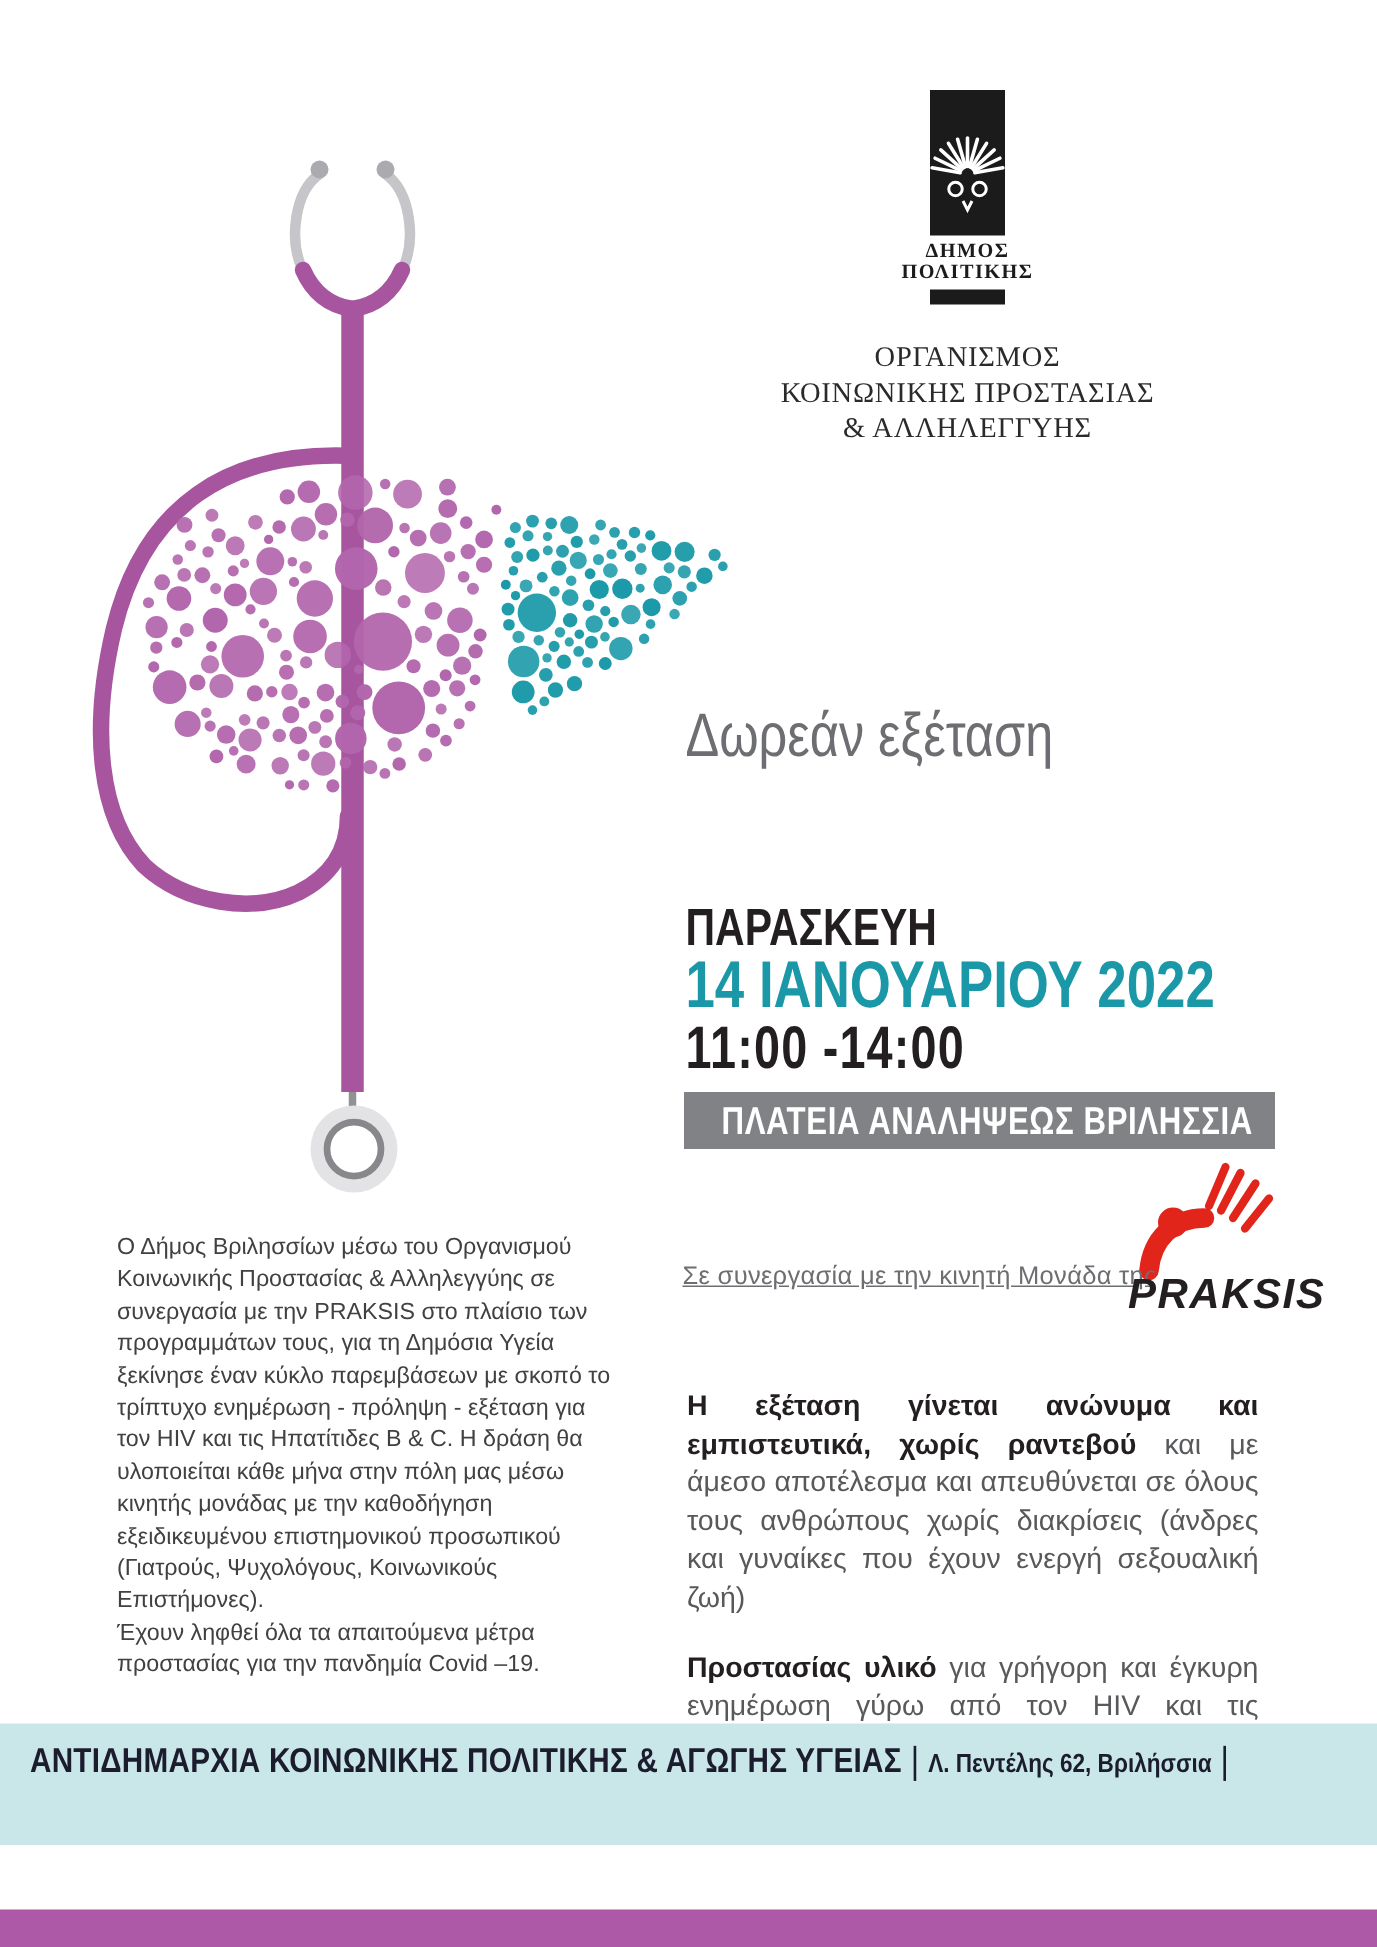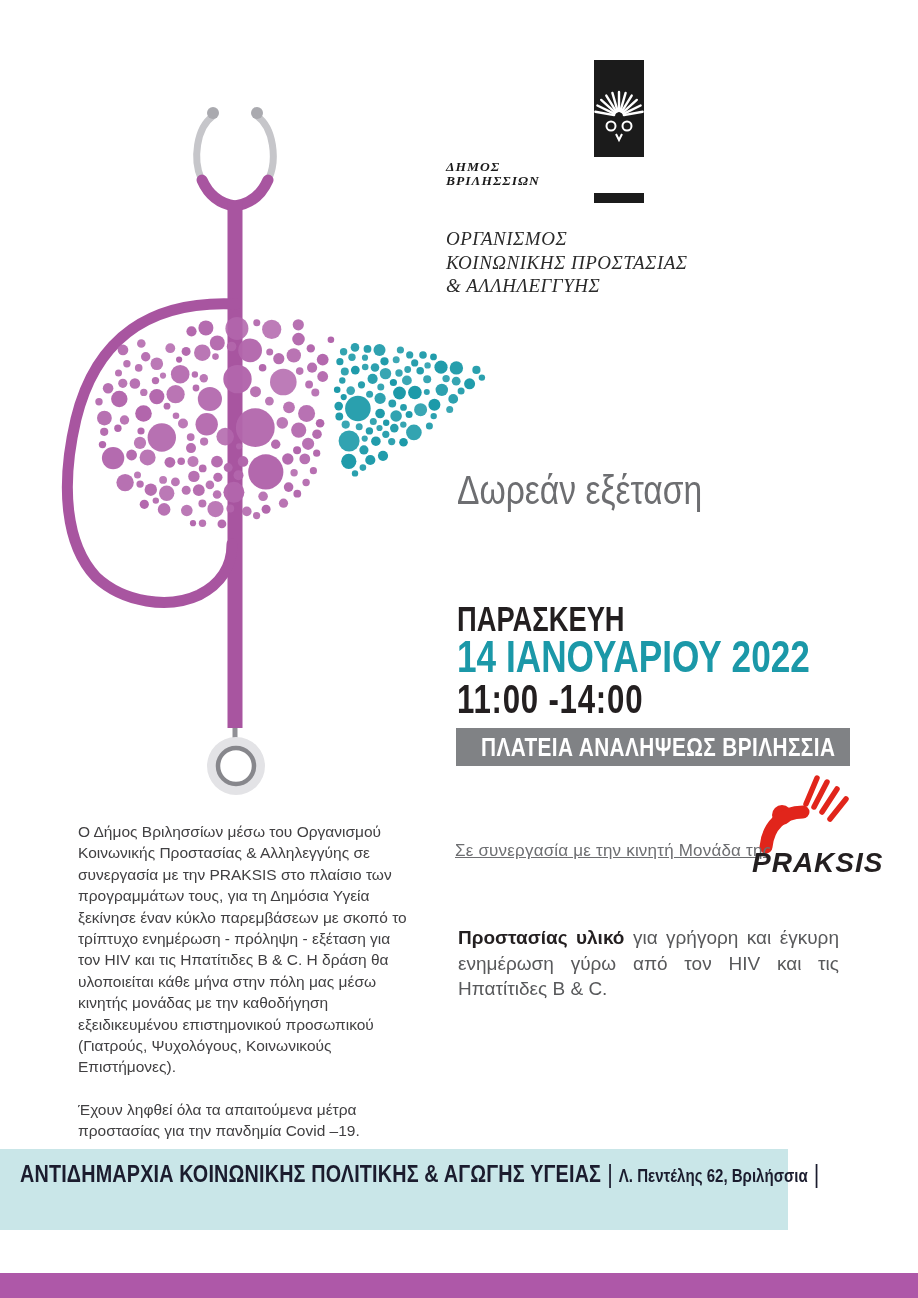--- a/index.html
+++ b/index.html
@@ -5,21 +5,21 @@
   html,body{margin:0;padding:0;background:#ffffff;}
   .poster{position:relative;width:918px;height:1298px;background:#ffffff;overflow:hidden;
           font-family:"Liberation Sans",sans-serif;}
   .abs{position:absolute;}
   .cond{display:inline-block;transform-origin:0 0;white-space:nowrap;}
 
   
   #illu{position:absolute;left:0;top:0;width:918px;height:1298px;pointer-events:none;}
 
   
-  .logo-wrap{left:446px;top:60px;width:346px;text-align:left;color:#1b1b1b;font-style:italic;}
+  .logo-wrap{left:472px;top:60px;width:346px;text-align:center;color:#1b1b1b;}
   .logo-box{width:50px;height:97px;background:#1b1b1b;margin:0 auto;position:relative;}
   .logo-muni{margin-top:3px;font-family:"Liberation Serif",serif;font-weight:700;
              font-size:13.5px;line-height:14px;letter-spacing:1px;}
   .logo-strip{width:50px;height:10px;background:#1b1b1b;margin:5px auto 0;}
   .org-name{margin-top:24px;font-family:"Liberation Serif",serif;font-size:19px;
             line-height:23.5px;letter-spacing:0.5px;color:#2a2a2a;}
 
   
   .free-exam{left:457px;top:467px;font-size:41px;color:#6d6e71;}
   .title{left:307px;top:517px;font-size:54px;font-weight:700;color:#1b98a8;letter-spacing:0.5px;}
@@ -30,29 +30,29 @@
   .locbar{left:456px;top:728px;width:382px;height:38px;background:#808285;padding-left:12px;}
   .locbar span{font-size:26px;font-weight:700;color:#ffffff;line-height:39px;margin-left:13px;letter-spacing:0.5px;}
 
   .partner{left:455px;top:841px;font-size:17px;color:#6d6e71;letter-spacing:0.2px;text-decoration:underline;}
   .praksis-label{left:752px;top:847px;font-size:28px;font-weight:700;font-style:italic;
                  color:#231f20;letter-spacing:1px;}
 
   
   .left-col{left:78px;top:821px;width:334px;font-size:15.5px;line-height:21.4px;color:#414042;}
   .left-col p{margin:0;}
-  .left-col p + p{margin-top:21px;}
+  .left-col p + p{}
   .right-col{left:458px;top:925px;width:381px;font-size:19px;line-height:25.6px;
              color:#58595b;text-align:justify;}
   .right-col p{margin:0;}
   .right-col p + p{margin-top:21px;}
   .right-col b{color:#231f20;}
 
   
-  .footer-bar{left:0;top:1149px;width:788px;height:81px;background:#c9e6e8;color:#1b1c2e;}
+  .footer-bar{left:0;top:1149px;width:918px;height:81px;background:#c9e6e8;color:#1b1c2e;}
   .f-line1{position:absolute;left:20px;top:10px;}
   .f-main{font-size:23px;font-weight:700;letter-spacing:0.2px;}
   .f-sep{font-size:25px;font-weight:400;padding:0 7px;position:relative;top:1px;}
   .f-addr{font-size:17.5px;font-weight:700;}
   .f-line2{position:absolute;left:20px;top:42px;font-size:21px;font-weight:700;}
   .bottom-strip{left:0;top:1273px;width:918px;height:25px;background:#ae58a8;}
 </style>
 </head>
 <body>
 
@@ -319,21 +319,21 @@
             <line x1="29.5" y1="53.8" x2="46.6" y2="45.5" stroke="#ffffff" stroke-width="2.4" stroke-linecap="round"></line>
             <line x1="29.9" y1="55.1" x2="48.6" y2="51.8" stroke="#ffffff" stroke-width="2.4" stroke-linecap="round"></line>
           </g>
         <circle cx="17" cy="66" r="4.5" fill="none" stroke="#ffffff" stroke-width="2"></circle>
         <circle cx="33" cy="66" r="4.5" fill="none" stroke="#ffffff" stroke-width="2"></circle>
         <path d="M 22 74 L 25 80 L 28 74" fill="none" stroke="#ffffff" stroke-width="2"></path>
       </svg>
     </div>
     <div class="logo-muni">
       <div>ΔΗΜΟΣ</div>
-      <div>ΒΡΙΛΗΣΣΙΩΝ</div>
+      <div>ΠΟΛΙΤΙΚΗΣ</div>
     </div>
     <div class="logo-strip"></div>
     <div class="org-name">
       <div>ΟΡΓΑΝΙΣΜΟΣ</div>
       <div>ΚΟΙΝΩΝΙΚΗΣ ΠΡΟΣΤΑΣΙΑΣ</div>
       <div>&amp; ΑΛΛΗΛΕΓΓΥΗΣ</div>
     </div>
   </div>
 
   <div class="abs free-exam">
@@ -354,20 +354,21 @@
 
   <div class="abs partner">Σε συνεργασία με την κινητή Μονάδα της</div>
   <div class="abs praksis-label">PRAKSIS</div>
 
   <div class="abs left-col">
     <p>Ο Δήμος Βριλησσίων μέσω του Οργανισμού Κοινωνικής Προστασίας &amp; Αλληλεγγύης σε συνεργασία με την PRAKSIS στο πλαίσιο των προγραμμάτων τους, για τη Δημόσια Υγεία ξεκίνησε έναν κύκλο παρεμβάσεων με σκοπό το τρίπτυχο ενημέρωση - πρόληψη - εξέταση για τον HIV και τις Ηπατίτιδες B &amp; C. Η δράση θα υλοποιείται κάθε μήνα στην πόλη μας μέσω κινητής μονάδας με την καθοδήγηση εξειδικευμένου επιστημονικού προσωπικού (Γιατρούς, Ψυχολόγους, Κοινωνικούς Επιστήμονες).</p>
     <p>Έχουν ληφθεί όλα τα απαιτούμενα μέτρα προστασίας για την πανδημία Covid –19.</p>
   </div>
 
   <div class="abs right-col">
+    <p><b>Η εξέταση γίνεται ανώνυμα και εμπιστευτικά, χωρίς ραντεβού</b><span> και με άμεσο αποτέλεσμα και απευθύνεται σε όλους τους ανθρώπους χωρίς διακρίσεις (άνδρες και γυναίκες που έχουν ενεργή σεξουαλική ζωή)</span></p>
     <p><b>Προστασίας υλικό</b><span> για γρήγορη και έγκυρη ενημέρωση γύρω από τον HIV και τις Ηπατίτιδες B &amp; C.</span></p>
   </div>
 
   <div class="abs footer-bar">
     <div class="f-line1">
       <span class="cond" style="transform:scaleX(0.86)"><span class="f-main">ΑΝΤΙΔΗΜΑΡΧΙΑ ΚΟΙΝΩΝΙΚΗΣ ΠΟΛΙΤΙΚΗΣ &amp; ΑΓΩΓΗΣ ΥΓΕΙΑΣ</span><span class="f-sep">|</span><span class="f-addr">Λ. Πεντέλης 62, Βριλήσσια</span><span class="f-sep">|</span></span>
     </div>
   </div>
 
   <div class="abs bottom-strip"></div>

